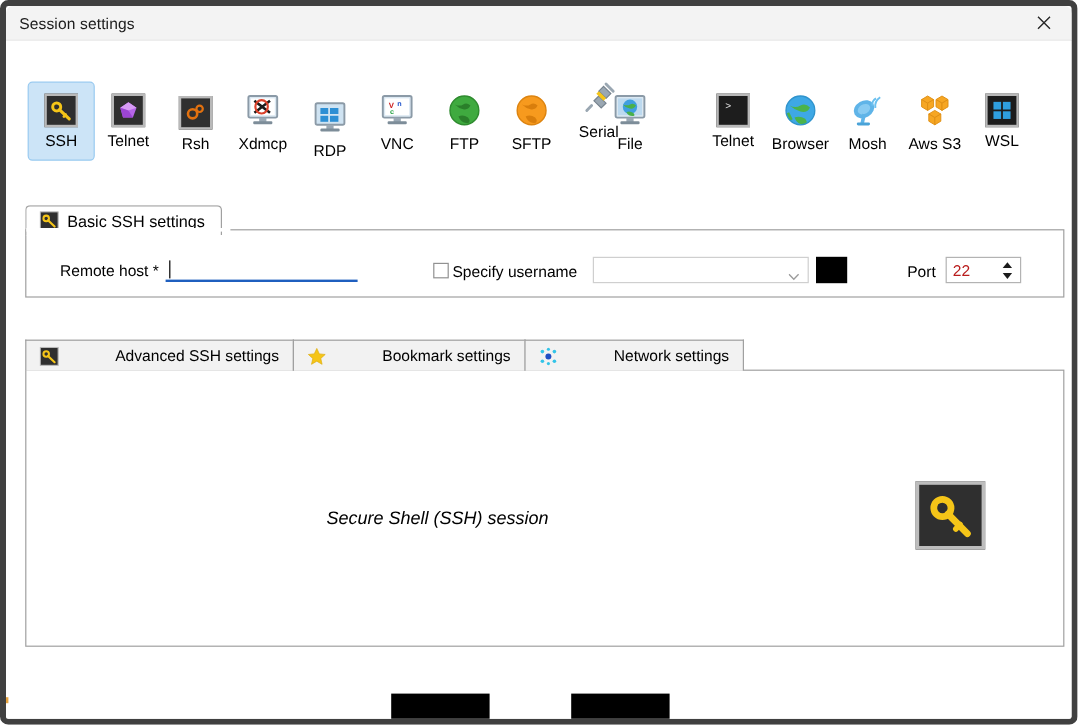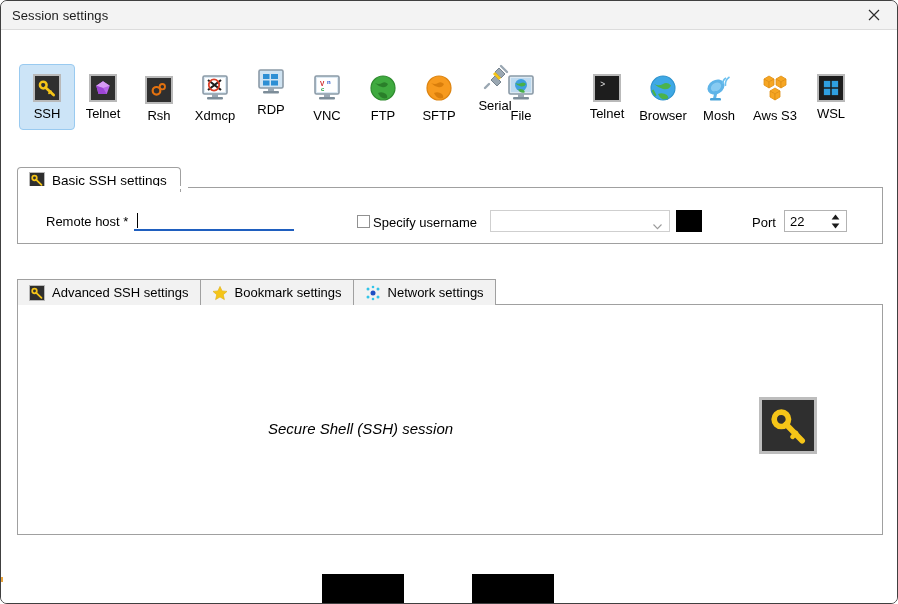--- a/index.html
+++ b/index.html
@@ -17,21 +17,21 @@
     position: relative;
   }
 
   
   #window {
     position: absolute;
     left: 0; top: 0;
     width: 898px;
     height: 604px;
     box-sizing: border-box;
-    border: 1px solid #404040;
+    border: 5px solid #404040;
     border-radius: 7px;
     background: #ffffff;
     overflow: hidden;
   }
 
   #titlebar {
     position: relative;
     height: 28px;
     background: #f3f3f3;
     border-bottom: 1px solid #dcdcdc;
@@ -210,21 +210,21 @@
     left: 783px; top: 180px;
     width: 63px; height: 22px;
     box-sizing: border-box;
     border: 1px solid #b3b3b3;
     background: #fff;
   }
   #port-value {
     position: absolute;
     left: 5px; top: 3px;
     font-size: 13px;
-    color: #000000;
+    color: #b91c1c;
     border: none; outline: none;
     width: 34px;
     background: transparent;
     font-family: "Liberation Sans", sans-serif;
     padding: 0;
   }
   .spin {
     position: absolute;
     right: 5px;
     width: 11px; height: 8px;
@@ -246,20 +246,21 @@
     height: 26px;
     box-sizing: border-box;
     border: 1px solid #a0a0a0;
     border-bottom: none;
     background: #f2f2f2;
     display: flex;
     align-items: center;
     padding: 0 11px;
     margin-right: -1px;
     cursor: default;
+    gap: 40px;
   }
   .subtab .tab-ico { width: 16px; height: 16px; margin-right: 7px; flex: none; }
   .subtab .tab-lbl { font-size: 13px; color: #000; white-space: nowrap; }
 
   #subtab-panel {
     left: 16px; top: 274px;
     width: 866px; height: 231px;
   }
 
   #session-desc {
@@ -354,21 +355,21 @@
             <rect x="6" y="6" width="20" height="14" fill="#ffffff"></rect>
             <path d="M9 8 L22 18 M22 8 L9 18" stroke="#1b1b1b" stroke-width="2.2"></path>
             <ellipse cx="15" cy="13" rx="5.2" ry="5.6" fill="none" stroke="#d9402a" stroke-width="1.8"></ellipse>
             <rect x="13" y="22" width="6" height="4" fill="#9aa8b4"></rect>
             <rect x="8" y="25" width="16" height="2.6" rx="1" fill="#7d8d99"></rect>
           </svg>
         </div>
         <span class="lbl">Xdmcp</span>
       </div>
 
-      <div class="type-item" style="left:242px; top:28px;">
+      <div class="type-item" style="left:242px; top:40px;">
         <div class="ico">
           <svg width="32" height="32" viewBox="0 0 32 32">
             <rect x="4" y="4" width="24" height="18" rx="1.5" fill="#cfe3f2" stroke="#8b9aa7" stroke-width="1.6"></rect>
             <rect x="8" y="8" width="6.5" height="5" fill="#2d8fd4"></rect>
             <rect x="16" y="8" width="7" height="5" fill="#2d8fd4"></rect>
             <rect x="8" y="14.5" width="6.5" height="5" fill="#2d8fd4"></rect>
             <rect x="16" y="14.5" width="7" height="5" fill="#2d8fd4"></rect>
             <rect x="13" y="22" width="6" height="4" fill="#9aa8b4"></rect>
             <rect x="8" y="25" width="16" height="2.6" rx="1" fill="#7d8d99"></rect>
           </svg>

